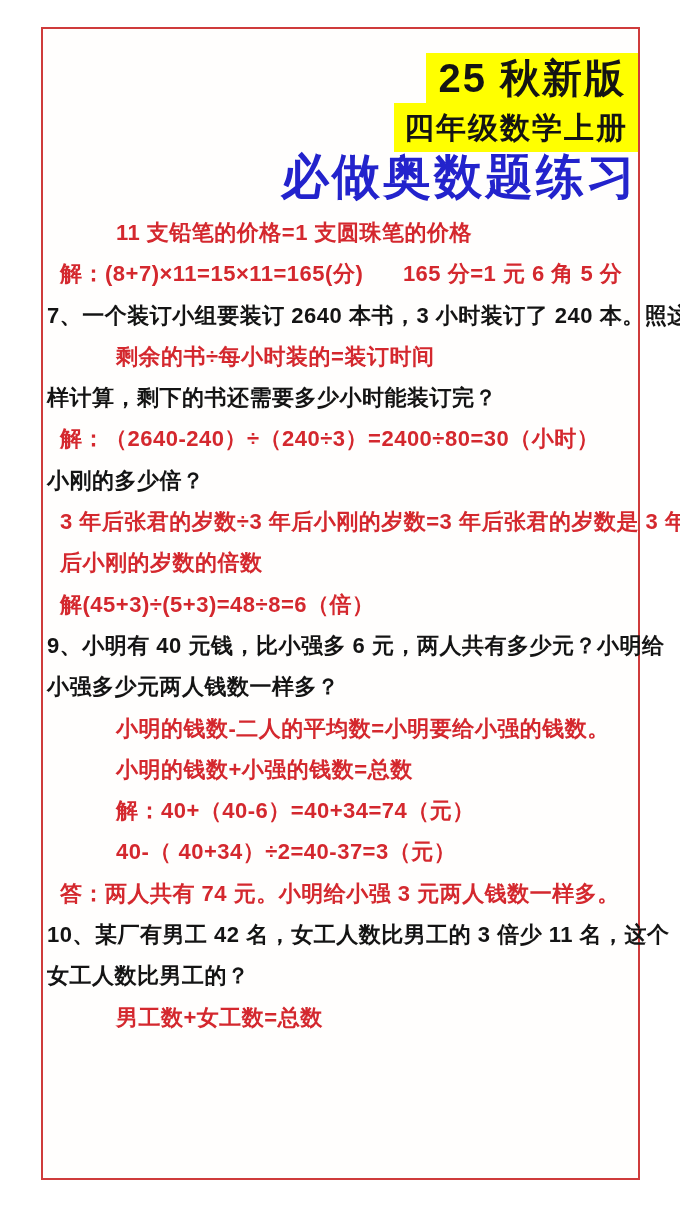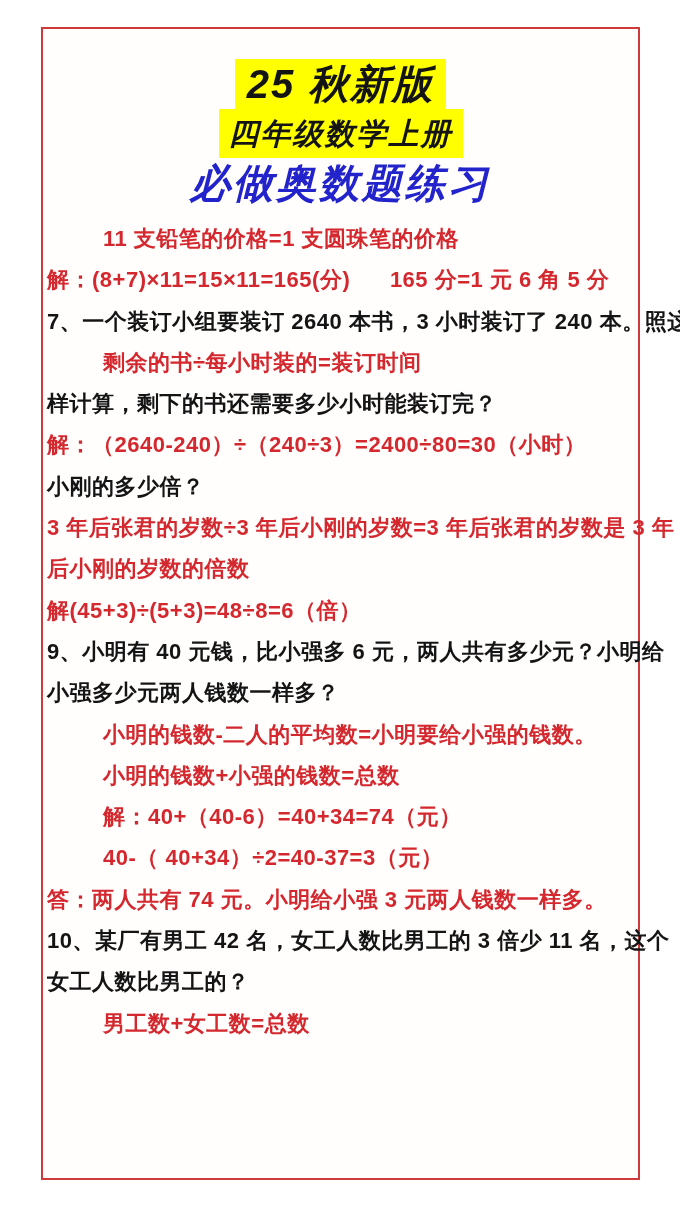--- a/index.html
+++ b/index.html
@@ -23,23 +23,22 @@
   .frame {
     position: absolute;
     left: 41px;
     top: 27px;
     width: 599px;
     height: 1153px;
     border: 2px solid var(--border-red);
     background: #fffefd;
   }
   .titles {
-    padding-top: 30px;
-    text-align: center;
-    font-style: italic;
+    padding-top: 24px;
+    text-align: right;
   }
   .title-line { display: block; }
   .hl {
     display: inline-block;
     background: var(--yellow);
     color: var(--black);
     font-weight: bold;
   }
   .t1 {
     font-size: 40px;
@@ -48,39 +47,39 @@
     letter-spacing: 2px;
   }
   .t2 {
     font-size: 30px;
     line-height: 49px;
     padding: 0 10px;
     letter-spacing: 2px;
   }
   .t3 {
     margin-top: 2px;
-    font-size: 40px;
+    font-size: 48px;
     line-height: 46px;
     color: var(--blue);
     font-weight: bold;
     letter-spacing: 3px;
   }
   .body-lines {
     margin-top: 12px;
     padding: 0 4px;
   }
   .line {
     height: 41.3px;
     line-height: 41.3px;
     font-size: 22px;
     font-weight: bold;
     white-space: pre;
     letter-spacing: 0.5px;
   }
-  .line.red { color: var(--red); }
+  .line.red { color: var(--red); margin-left: 13px; }
   .line.black { color: var(--black); }
   .line.indent { padding-left: 56px; }
 </style>
 </head>
 <body>
 
 <div class="page">
   <div class="frame">
     <div class="titles">
       <div class="title-line">

